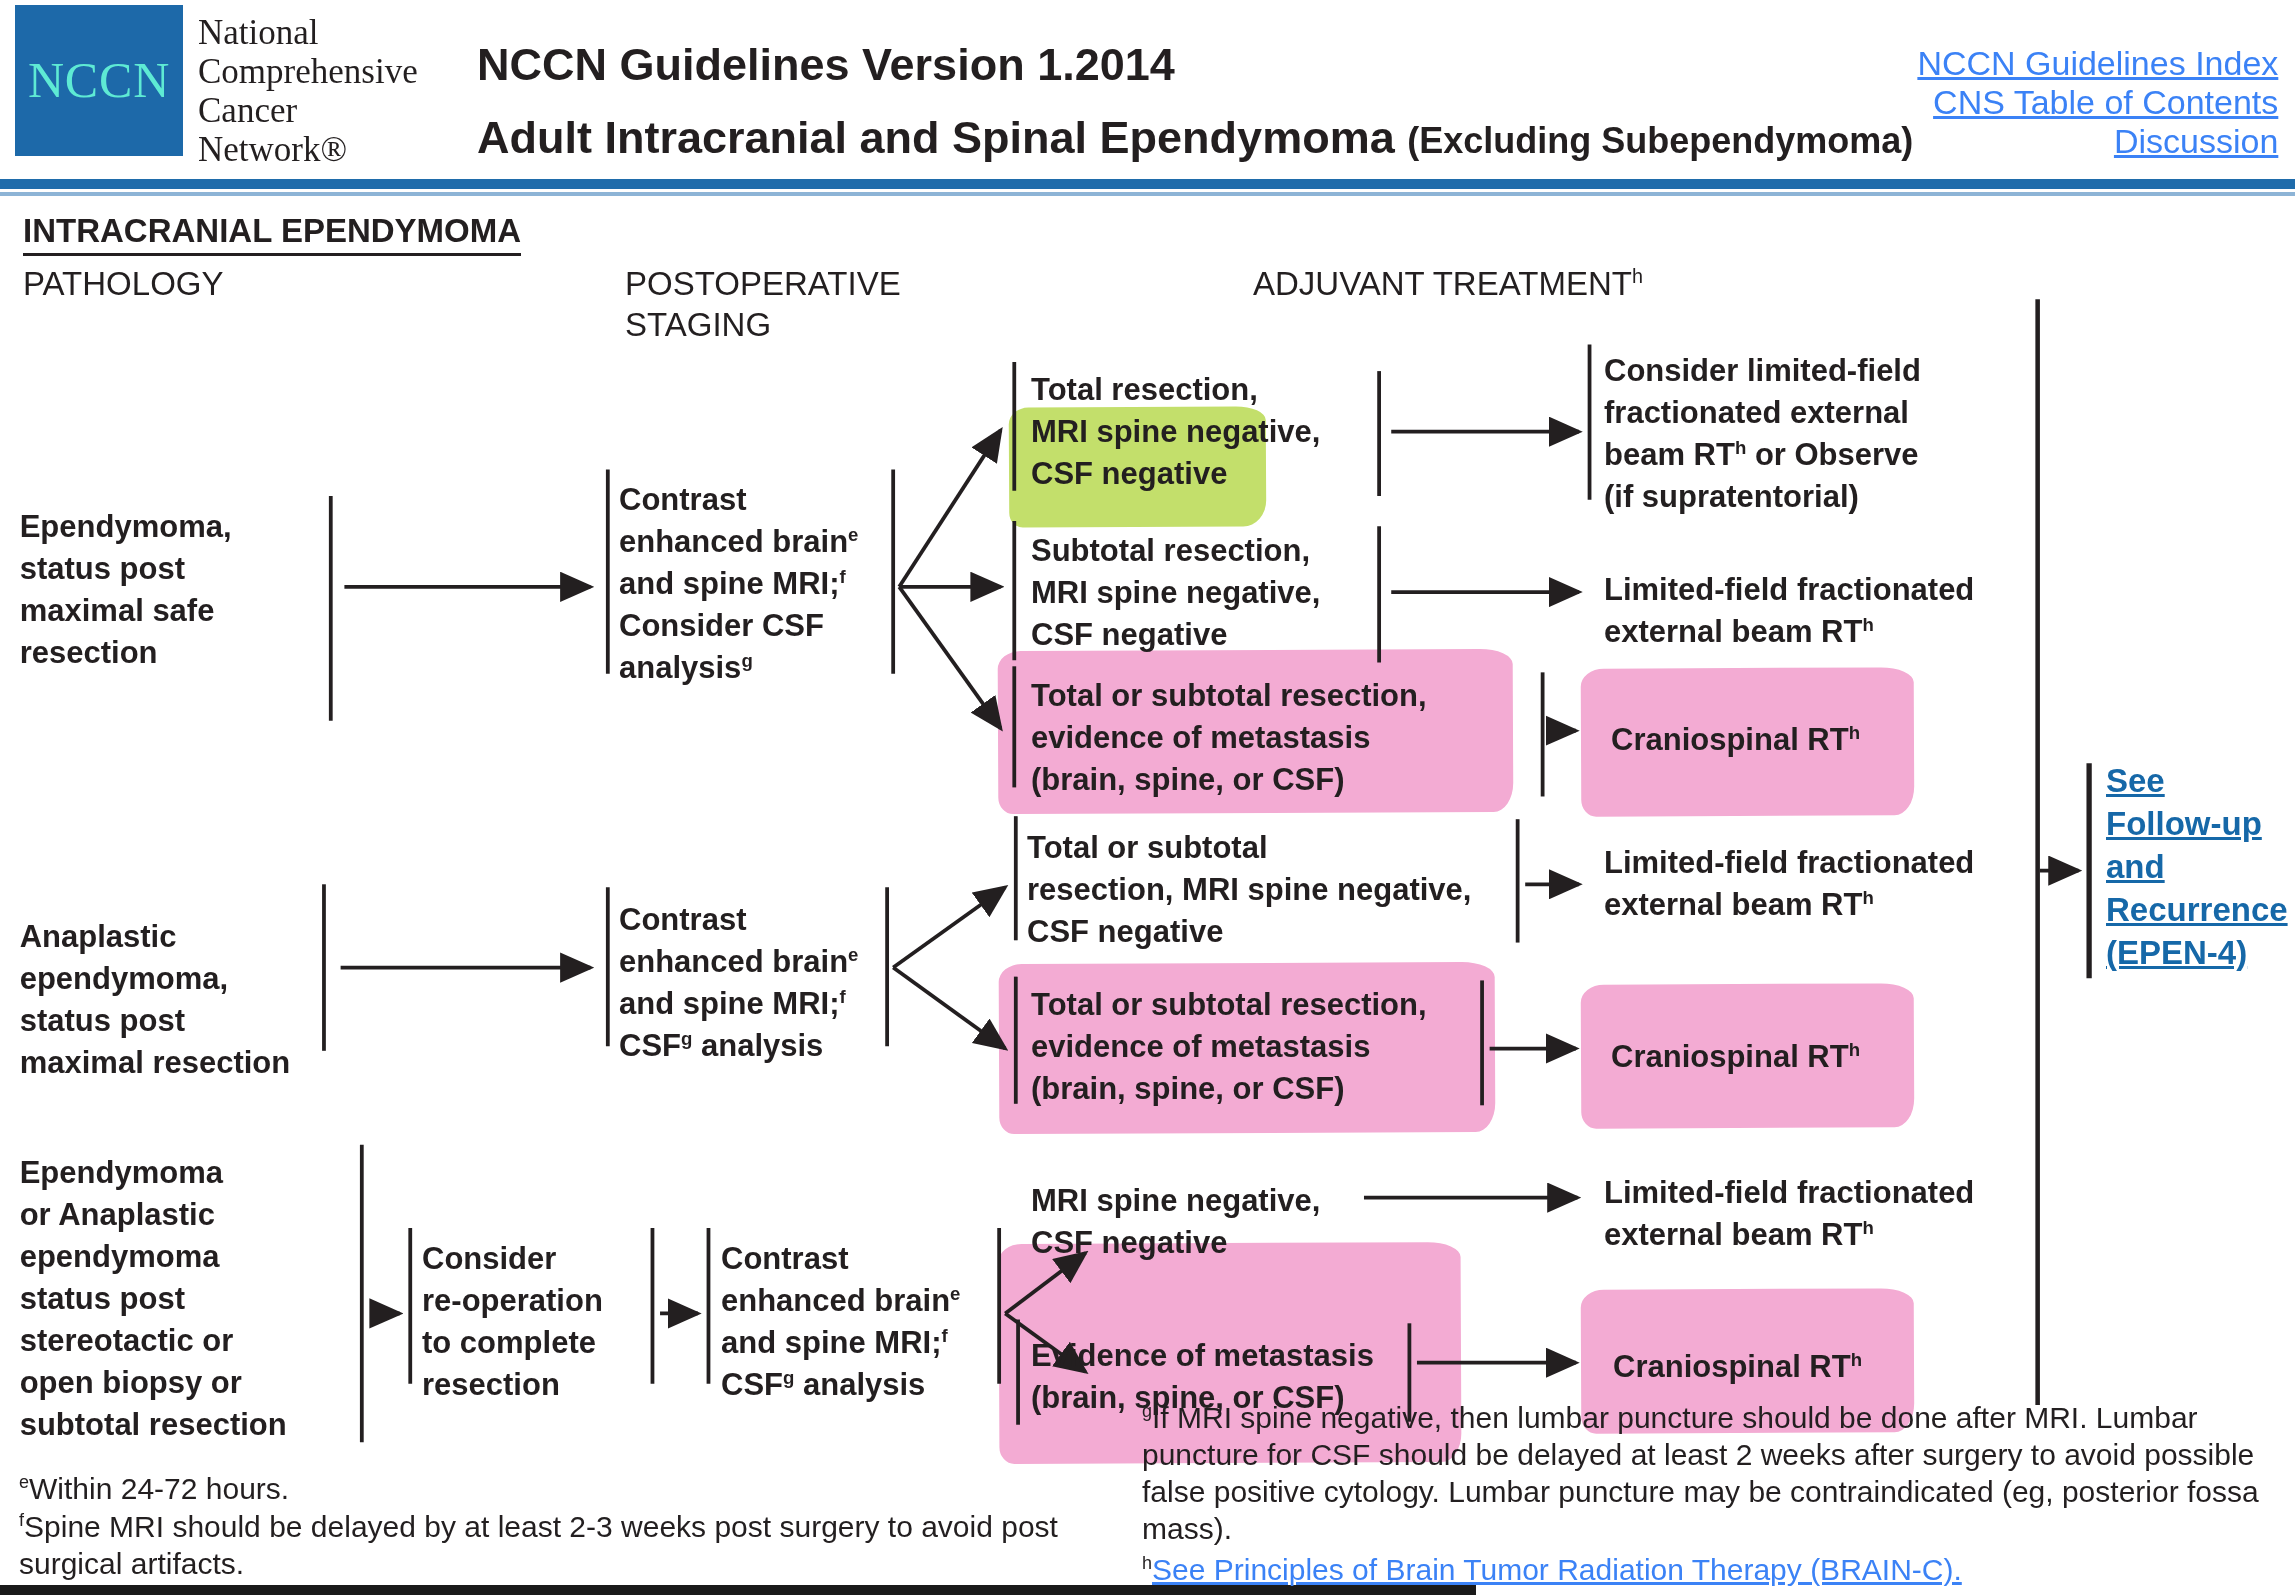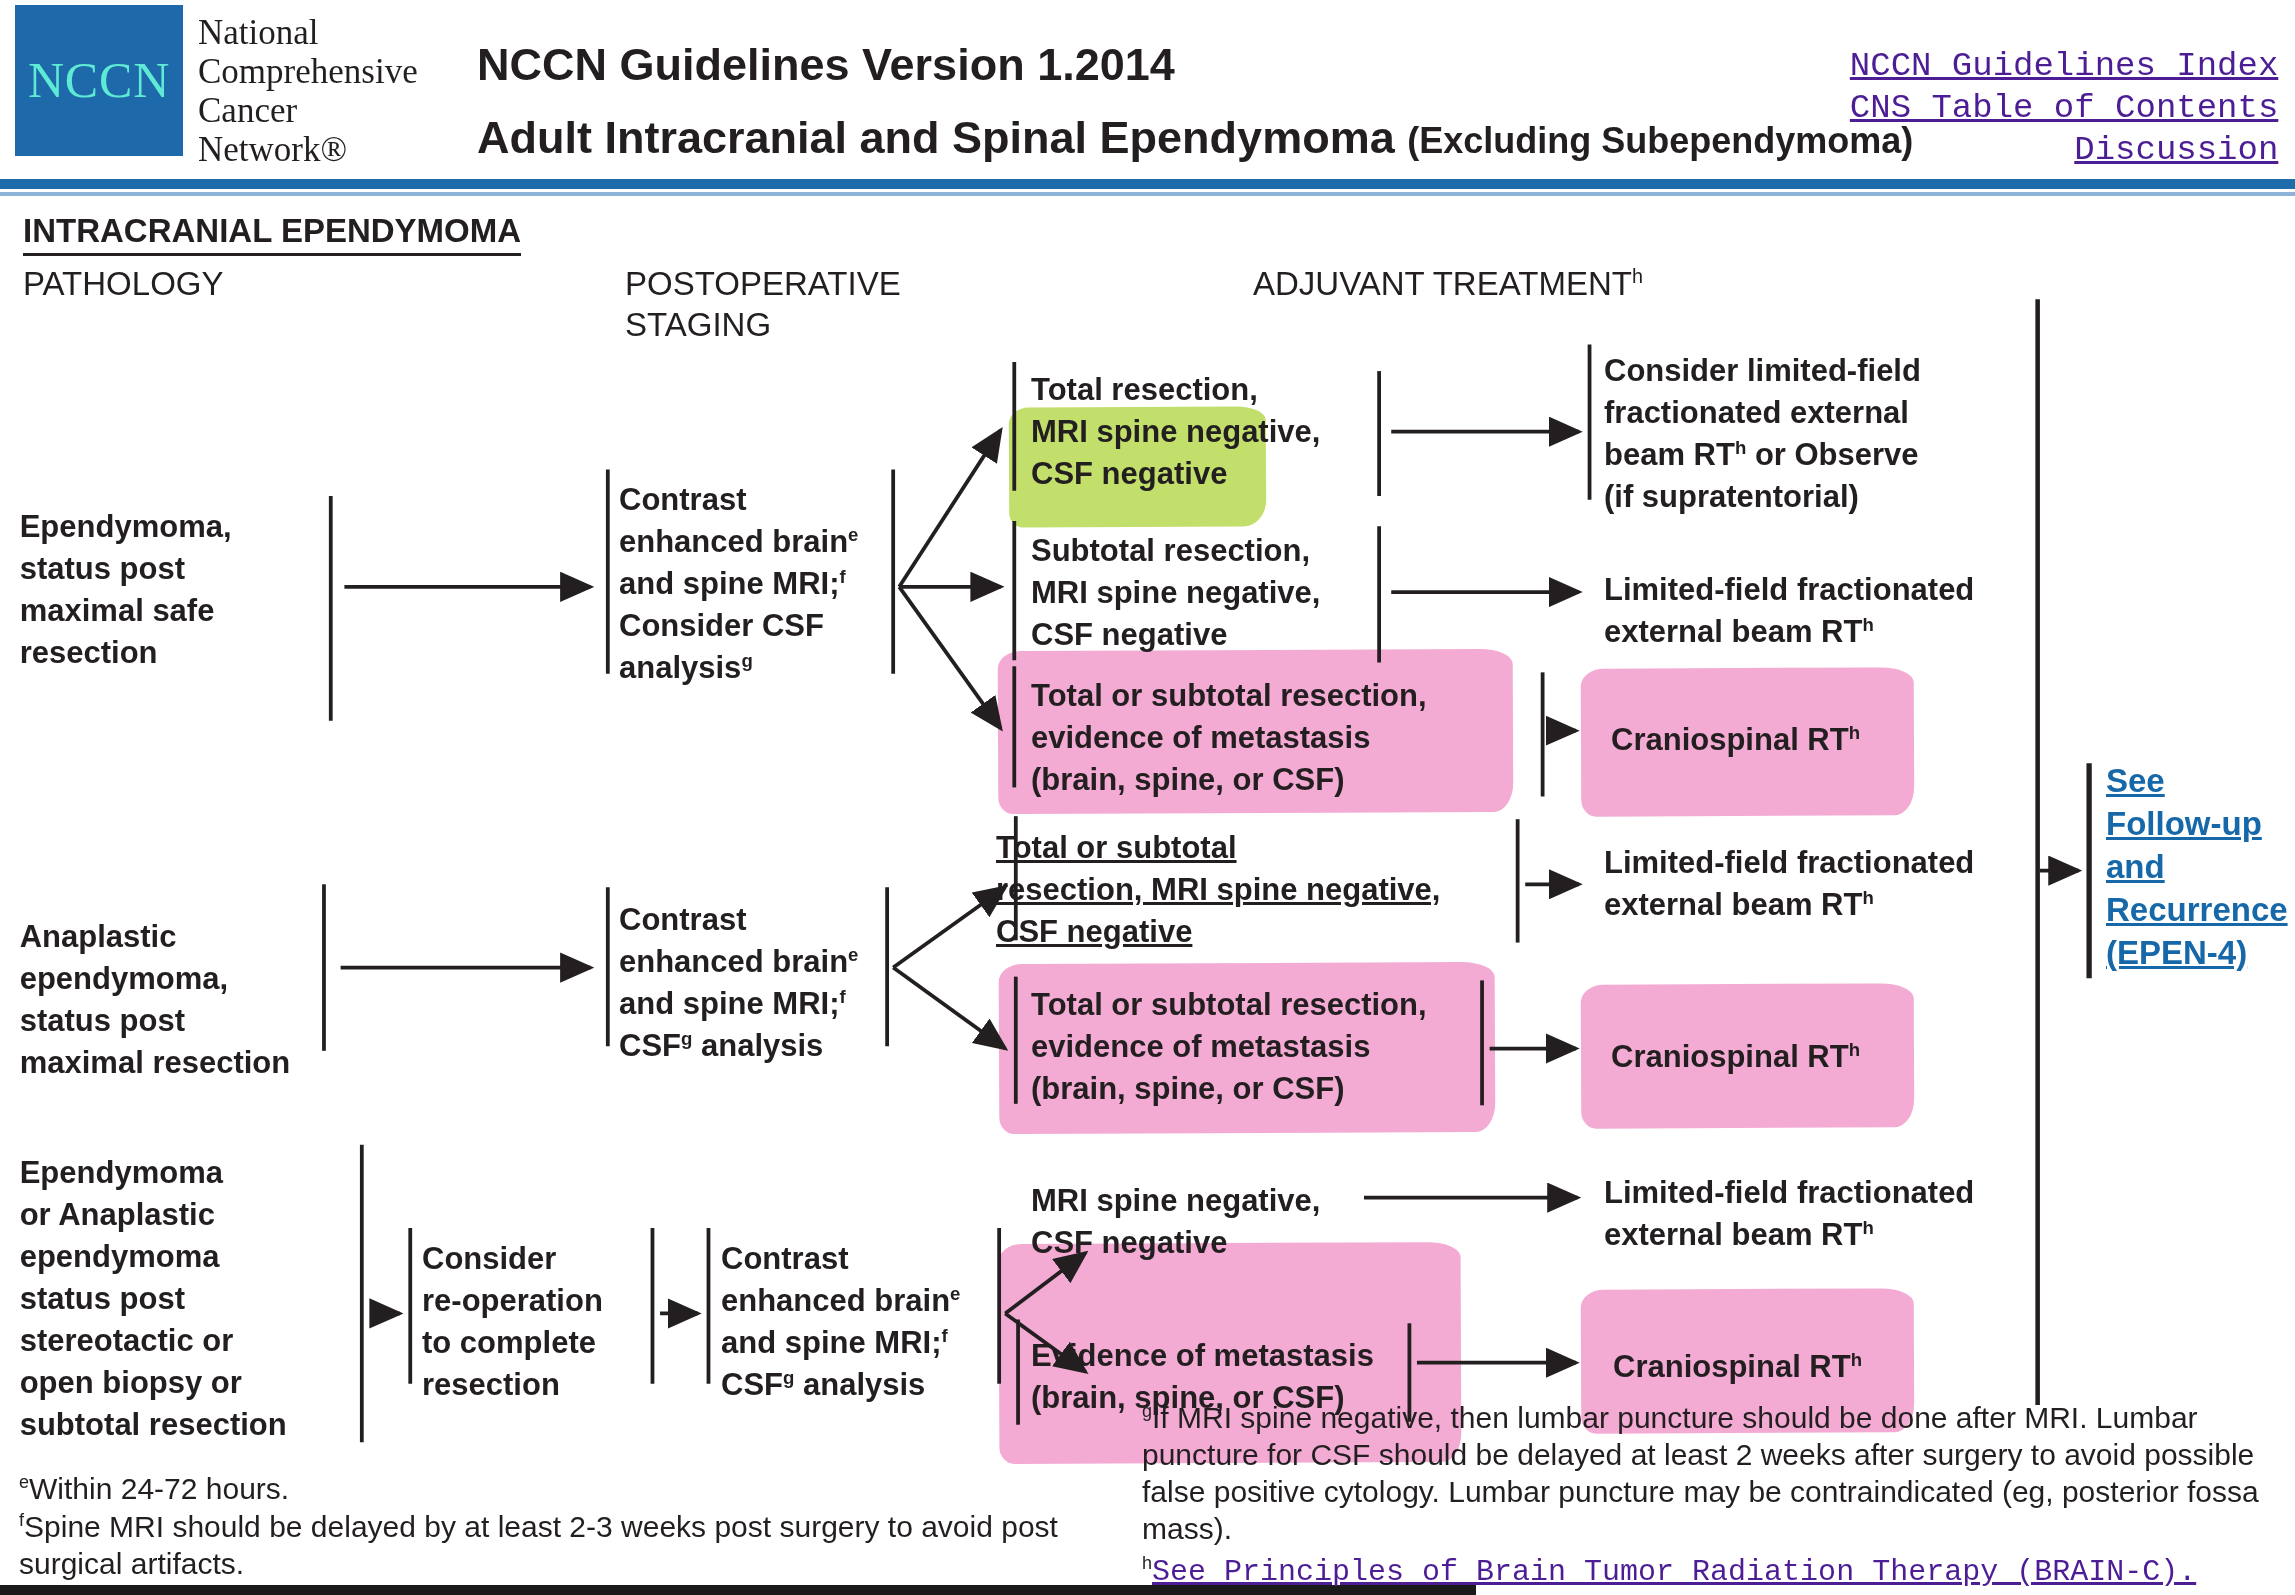--- a/index.html
+++ b/index.html
@@ -9,21 +9,21 @@
   
   .logo-box { position:absolute; left:15px; top:4.5px; width:168px; height:151px;
               background:#1d69a9; display:flex; align-items:center; justify-content:center; }
   .logo-text { font-family:"Liberation Serif", serif; color:#5eead4; font-size:50px; letter-spacing:0.8px; }
   .org-text { position:absolute; left:198px; top:13px; font-family:"Liberation Serif", serif;
               font-size:35px; line-height:39px; white-space:pre-line; }
   .title { position:absolute; left:477px; top:39px; font-size:45px; font-weight:bold; }
   .subtitle { position:absolute; left:477px; top:112px; font-size:45px; font-weight:bold; }
   .subtitle .paren { font-size:36px; }
   .hdr-links { position:absolute; right:16.7px; top:44px; text-align:right; font-size:34px; line-height:39px; }
-  .hdr-links a, .lnk { color:#4c1d95; text-decoration:underline; cursor:pointer;font-family:Liberation Mono, monospace; }
+  .hdr-links a, .lnk { color:#3b82f6; text-decoration:underline; cursor:pointer; }
   .rule-thick { position:absolute; left:0; top:179px; width:2295px; height:9.8px; background:#1f6cab; }
   .rule-thin  { position:absolute; left:0; top:192px; width:2295px; height:3.8px; background:#8db4d6; }
 
   
   .fc { position:absolute; font-weight:bold; font-size:31px; line-height:42px;
         white-space:pre-line; z-index:3; }
   .colhdr { position:absolute; font-weight:normal; font-size:33px; line-height:41px;
             white-space:pre-line; z-index:3; }
   .sec-title { position:absolute; left:23px; top:212px; font-weight:bold; font-size:33px;
                border-bottom:3.8px solid #231f20; padding-bottom:3px; z-index:3; }
@@ -179,21 +179,21 @@
   <div class="fc" style="left:1611px; top:719px;">Craniospinal RT<sup class="sx">h</sup></div>
 
   <div class="fc" style="left:19.7px;  top:897px;margin-top:19px;">Anaplastic
 ependymoma,
 status post
 maximal resection</div>
   <div class="fc" style="left:619px; top:899px;">Contrast
 enhanced brain<sup class="sx">e</sup>
 and spine MRI;<sup class="sx">f</sup>
 CSF<sup class="sx">g</sup> analysis</div>
-  <div class="fc" style="left:996px; top:827px;text-decoration:underline;">Total or subtotal
+  <div class="fc" style="left:1027px; top:827px;">Total or subtotal
 resection, MRI spine negative,
 CSF negative</div>
   <div class="fc" style="left:1604px; top:842px;">Limited-field fractionated
 external beam RT<sup class="sx">h</sup></div>
   <div class="fc" style="left:1031px; top:984px;">Total or subtotal resection,
 evidence of metastasis
 (brain, spine, or CSF)</div>
   <div class="fc" style="left:1611px; top:1036px;">Craniospinal RT<sup class="sx">h</sup></div>
 
   <div class="fc" style="left:19.7px;  top:1152px;">Ependymoma

